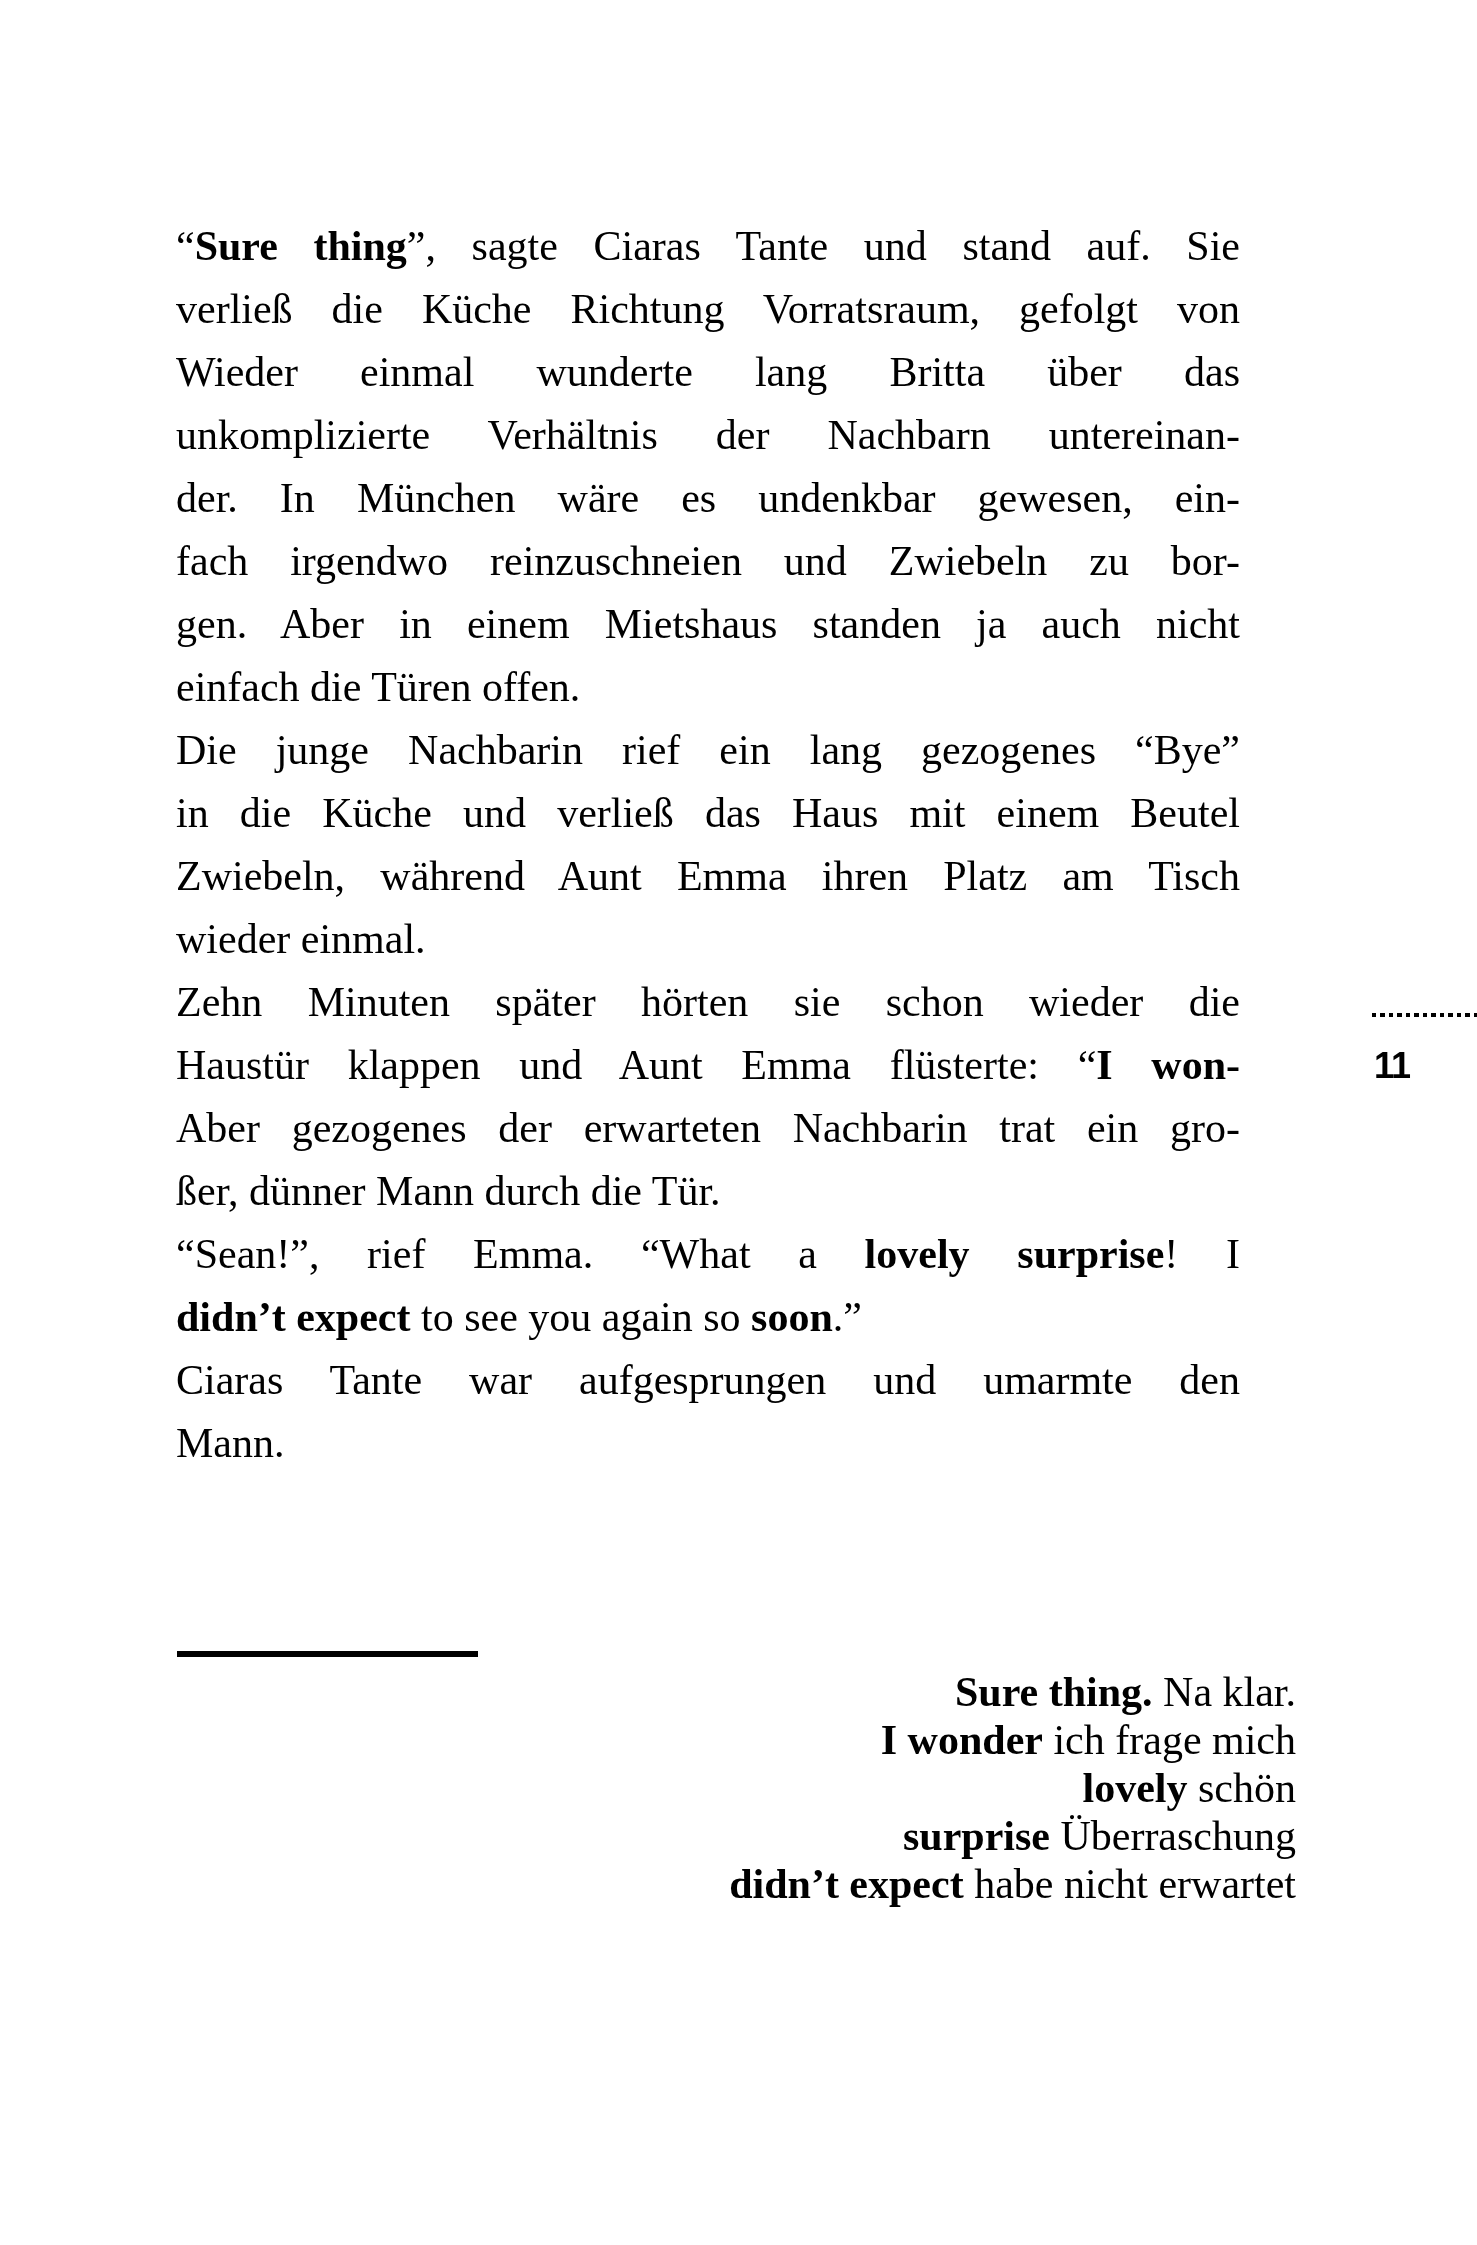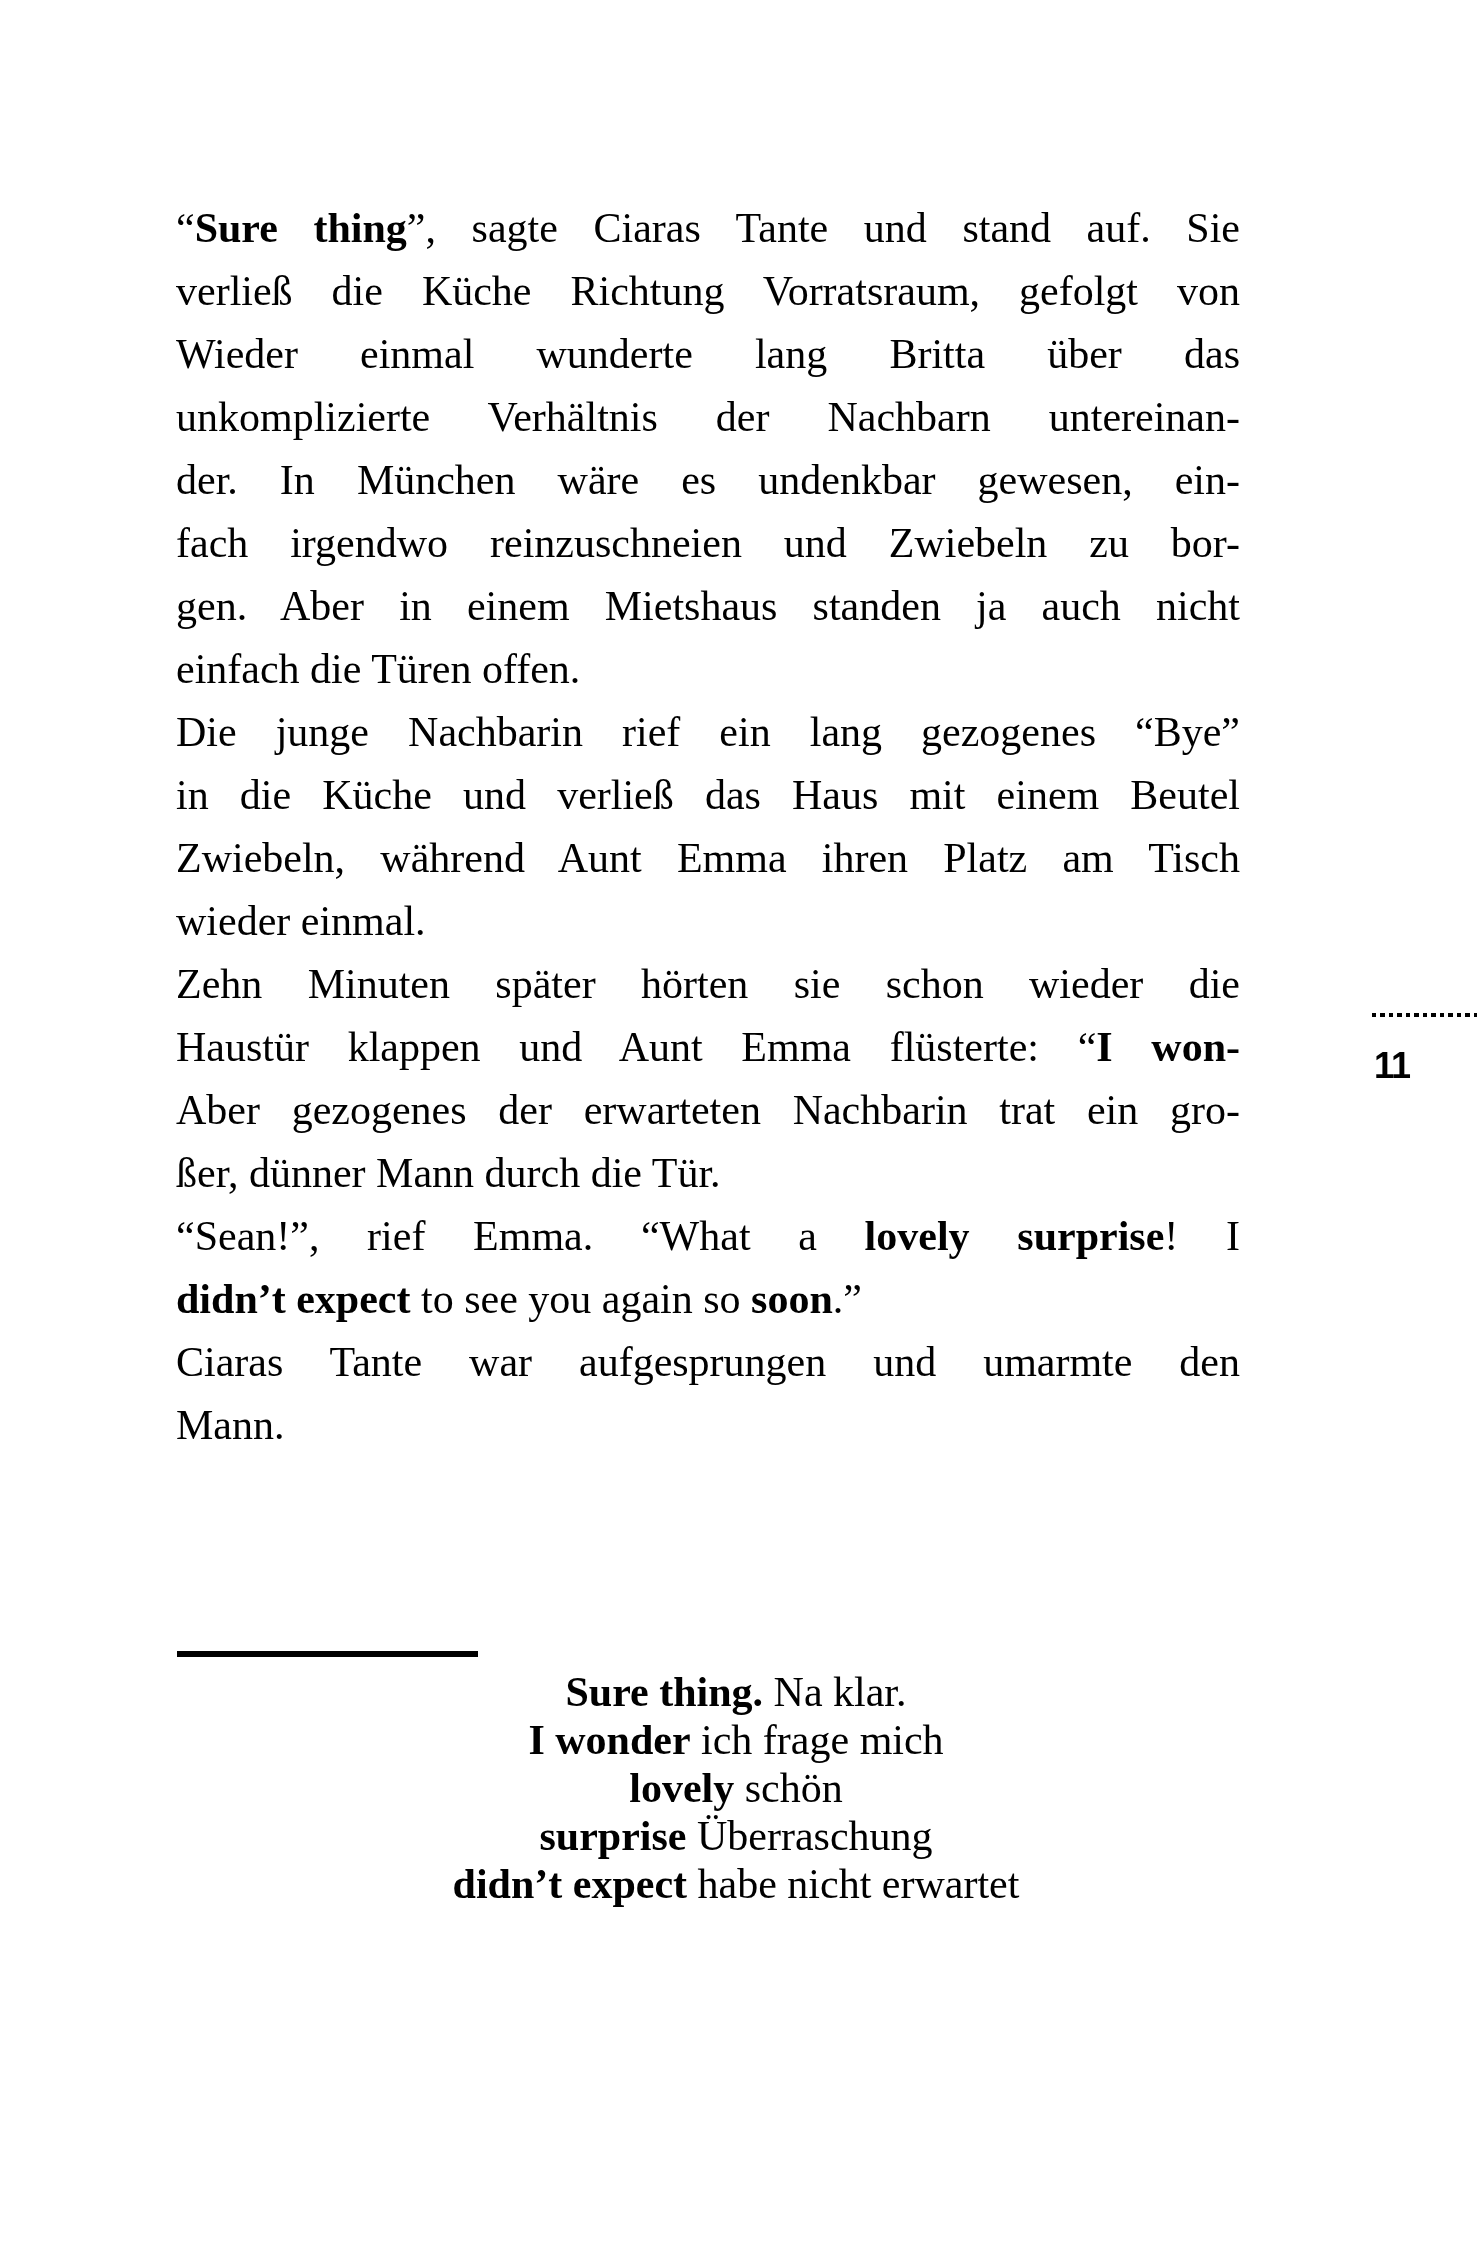--- a/index.html
+++ b/index.html
@@ -12,21 +12,21 @@
     width: 1477px;
     height: 2245px;
     background: #ffffff;
     overflow: hidden;
     color: #000000;
   }
   
   .body-text {
     position: absolute;
     left: 176px;
-    top: 197px;
+    top: 215px;
     width: 1064px;
     font-family: "Liberation Serif", serif;
     font-size: 42px;
     line-height: 63px;
     color: #000;
   }
   .line {
     text-align: justify;
     text-align-last: justify;
     white-space: normal;
@@ -72,21 +72,21 @@
   .footnotes {
     position: absolute;
     left: 176px;
     top: 1668px;
     width: 1120px;
     font-family: "Liberation Serif", serif;
     font-size: 42px;
     line-height: 48px;
     color: #000;
   }
-  .vocab-line { text-align: center; }
+  .vocab-line { text-align: right; }
 </style>
 </head>
 <body>
 
 <div class="page">
 
   <main class="body-text" id="body-text">
       <div class="line"><span class="reg">“</span><span class="bold">Sure thing</span><span class="reg">”, sagte Ciaras Tante und stand auf. Sie</span></div>
       <div class="line"><span class="reg">verließ die Küche Richtung Vorratsraum, gefolgt von</span></div>
       <div class="line"><span class="reg">Wieder einmal wunderte lang Britta über das</span></div>

